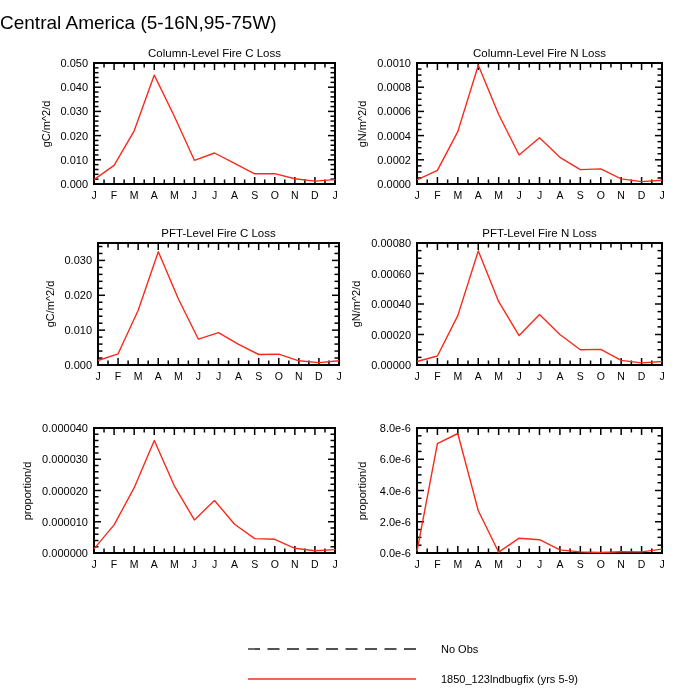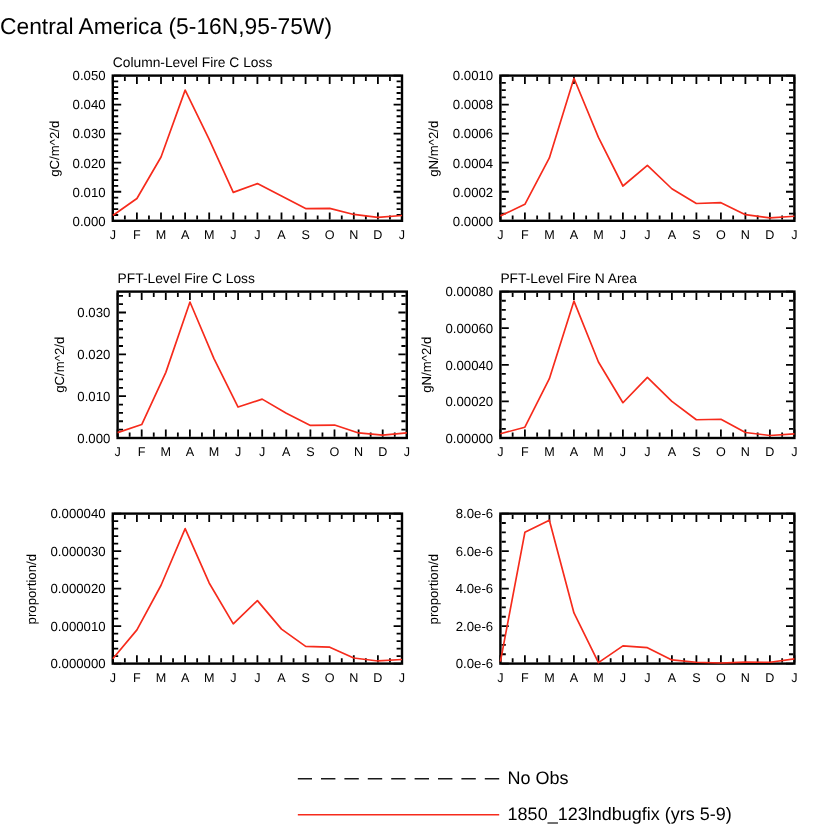--- a/index.html
+++ b/index.html
@@ -12,34 +12,34 @@
     position: relative;
     overflow: hidden;
   }
   .main-title {
     position: absolute; top: 12px; left: 0; width: 690px;
     text-align: left; font-size: 19px; letter-spacing: 0;
   }
   .subplot { position: absolute; }
   .sp-title {
     position: absolute; top: 6px; left: 64px; right: 16px;
-    font-size: 11.5px; line-height: 13px; white-space: nowrap;
+    text-align: center; font-size: 11.5px; line-height: 13px; white-space: nowrap;
   }
   .sp-ylabel {
     position: absolute; top: calc(50% - 6px);
     transform: translate(-50%,-50%) rotate(-90deg);
     font-size: 11px; white-space: nowrap;
   }
   .sp-svg { position: absolute; left: 0; top: 0; }
   svg text { fill: #000; }
   .ytick { font-size: 11px; }
   .xtick { font-size: 10.5px; }
   .lg-line { position: absolute; }
   .legend-label {
-    position: absolute; font-size: 15px; line-height: 10px; white-space: nowrap;
+    position: absolute; font-size: 11px; line-height: 10px; white-space: nowrap; margin-left: 18px;
   }
 </style>
 </head>
 <body>
 
 <div class="main-title">Central America (5-16N,95-75W)</div>
 
 <div class="subplot" id="subplot-0" style="left: 30px; top: 41px; width: 321px; height: 177px;">
   <div class="sp-title">Column-Level Fire C Loss</div>
   <div class="sp-ylabel" style="left: 15.5px;">gC/m^2/d</div>
@@ -166,20 +166,21 @@
       <text x="58" y="122.8" text-anchor="end" class="ytick">0.010</text>
       <text x="58" y="98.6" text-anchor="end" class="ytick">0.020</text>
       <text x="58" y="74.4" text-anchor="end" class="ytick">0.030</text>
       <text x="58" y="50.2" text-anchor="end" class="ytick">0.040</text>
       <text x="58" y="26" text-anchor="end" class="ytick">0.050</text>
       <polyline points="64.0,138.6 84.1,124.4 104.2,89.8 124.3,34.1 144.3,75.2 164.4,119.3 184.5,112.0 204.6,122.4 224.7,132.8 244.8,132.6 264.8,137.7 284.9,140.1 305.0,138.6" stroke="#f62b1c" stroke-width="1.4" fill="none" stroke-linejoin="round"></polyline>
     </svg>
 </div>
 
 <div class="subplot" id="subplot-1" style="left: 353px; top: 41px; width: 325px; height: 177px;">
+  <div class="sp-title">Column-Level Fire N Loss</div>
   <div class="sp-ylabel" style="left: 9.4px;">gN/m^2/d</div>
   <svg class="sp-svg" width="325" height="177">
       <g stroke="#000000" stroke-width="1.5" fill="none">
         <rect x="64" y="22" width="245" height="121" stroke-width="2"></rect>
         <line x1="64" y1="23" x2="64" y2="29"></line>
         <line x1="64" y1="136" x2="64" y2="142"></line>
         <line x1="74.20833333333333" y1="23" x2="74.20833333333333" y2="26.5"></line>
         <line x1="74.20833333333333" y1="138.5" x2="74.20833333333333" y2="142"></line>
         <line x1="84.41666666666667" y1="23" x2="84.41666666666667" y2="29"></line>
         <line x1="84.41666666666667" y1="136" x2="84.41666666666667" y2="142"></line>
@@ -401,21 +402,21 @@
       <text x="305" y="159" text-anchor="middle" class="xtick">J</text>
       <text x="58" y="148" text-anchor="end" class="ytick">0.000</text>
       <text x="58" y="113.14285714285714" text-anchor="end" class="ytick">0.010</text>
       <text x="58" y="78.28571428571429" text-anchor="end" class="ytick">0.020</text>
       <text x="58" y="43.428571428571445" text-anchor="end" class="ytick">0.030</text>
       <polyline points="64.0,139.5 84.1,132.8 104.2,89.3 124.3,30.7 144.3,77.8 164.4,118.2 184.5,111.6 204.6,123.4 224.7,133.5 244.8,133.2 264.8,139.8 284.9,141.6 305.0,139.8" stroke="#f62b1c" stroke-width="1.4" fill="none" stroke-linejoin="round"></polyline>
     </svg>
 </div>
 
 <div class="subplot" id="subplot-3" style="left: 353px; top: 221px; width: 325px; height: 178px;">
-  <div class="sp-title">PFT-Level Fire N Area</div>
+  <div class="sp-title">PFT-Level Fire N Loss</div>
   <div class="sp-ylabel" style="left: 3.3px;">gN/m^2/d</div>
   <svg class="sp-svg" width="325" height="178">
       <g stroke="#000000" stroke-width="1.5" fill="none">
         <rect x="64" y="22" width="245" height="122" stroke-width="2"></rect>
         <line x1="64" y1="23" x2="64" y2="29"></line>
         <line x1="64" y1="137" x2="64" y2="143"></line>
         <line x1="74.20833333333333" y1="23" x2="74.20833333333333" y2="26.5"></line>
         <line x1="74.20833333333333" y1="139.5" x2="74.20833333333333" y2="143"></line>
         <line x1="84.41666666666667" y1="23" x2="84.41666666666667" y2="29"></line>
         <line x1="84.41666666666667" y1="137" x2="84.41666666666667" y2="143"></line>

